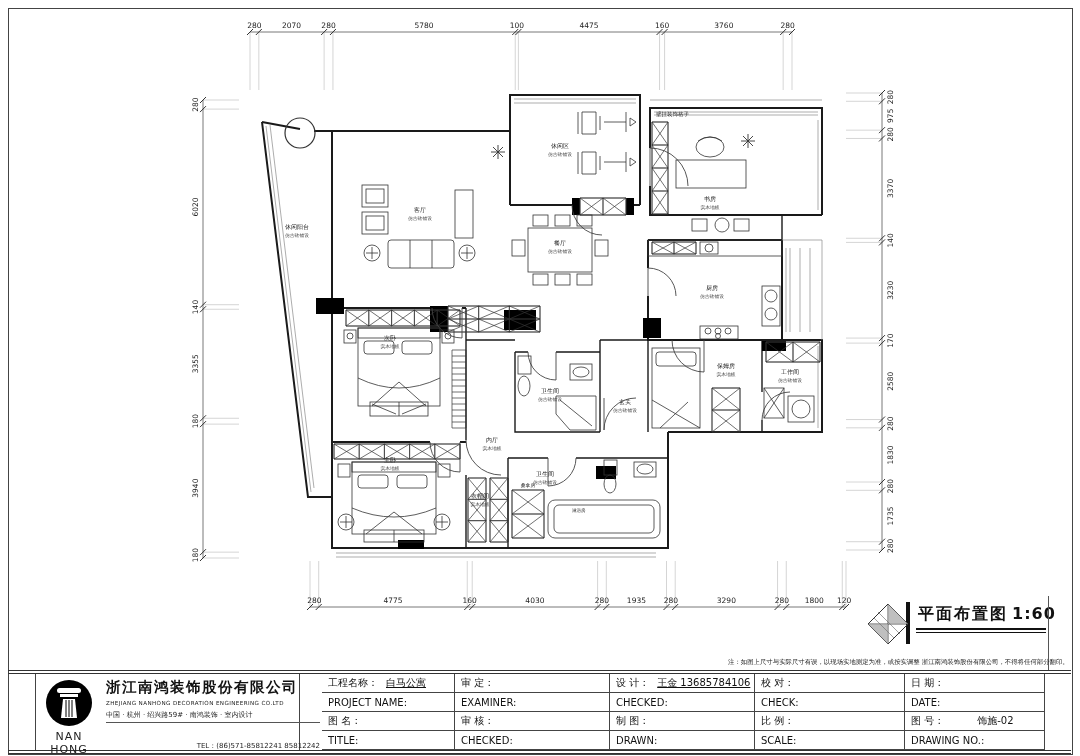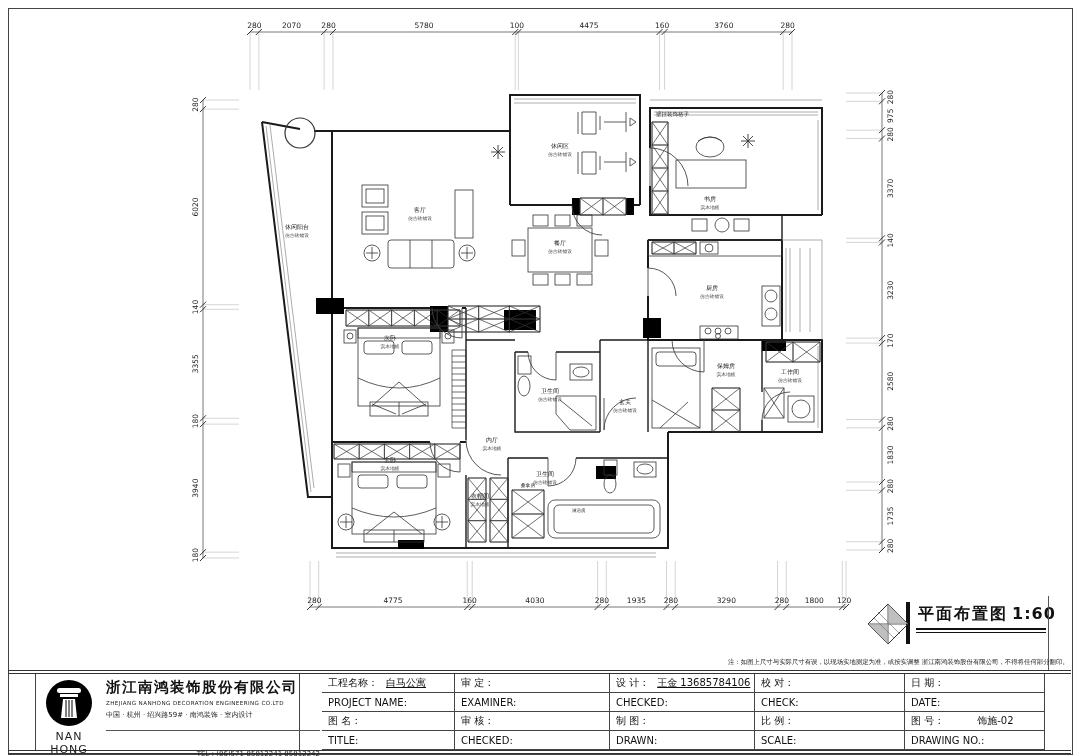--- a/index.html
+++ b/index.html
@@ -11,21 +11,21 @@
   .rule{position:absolute;left:8px;width:1063px;height:0;border-top:1px solid #333;}
   .tblock{position:absolute;left:35px;top:674px;width:1010px;height:76px;display:flex;}
   .company{position:relative;width:287px;height:76px;border-left:1px solid #444;}
   .logo{position:absolute;left:8px;top:4px;}
   .logo-sub{position:absolute;left:2px;top:56px;width:62px;text-align:center;
     font-size:11px;letter-spacing:1px;color:#222;}
   .cinfo{position:absolute;left:70px;top:4px;width:214px;}
   .cname{font-size:14.5px;font-weight:bold;letter-spacing:1.5px;white-space:nowrap;}
   .cen{font-size:5.6px;letter-spacing:.4px;margin-top:3px;color:#222;white-space:nowrap;}
   .caddr{font-size:7px;margin-top:4px;color:#222;white-space:nowrap;
-    border-bottom:1px solid #555;padding-bottom:10px;}
+    border-bottom:1px solid #555;padding-bottom:2px;}
   .ctel{font-size:7px;margin-top:18px;color:#222;white-space:nowrap;text-align:right;}
   .ttable{display:grid;grid-template-columns:133px 155px 145px 150px 140px;
     grid-template-rows:19px 19px 19px 19px;border-left:1px solid #444;padding-left:22px;}
   .tc{border-right:1px solid #444;border-bottom:1px solid #444;display:flex;
     align-items:center;padding-left:6px;overflow:hidden;white-space:nowrap;}
   .r-cn{font-size:10px;}
   .r-en{font-size:10px;color:#111;}
   .tc .val{margin-left:8px;text-decoration:underline;}
   .tc .val-gap{margin-left:33px;}
   

